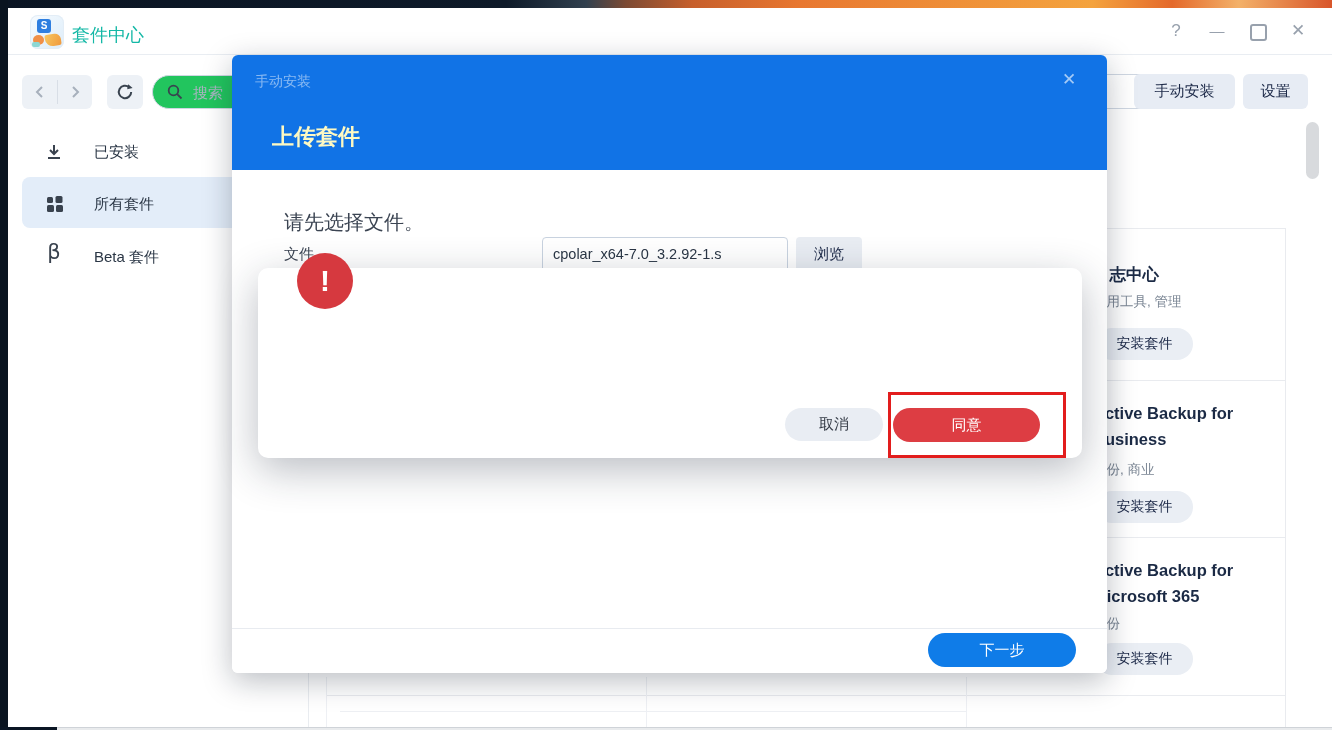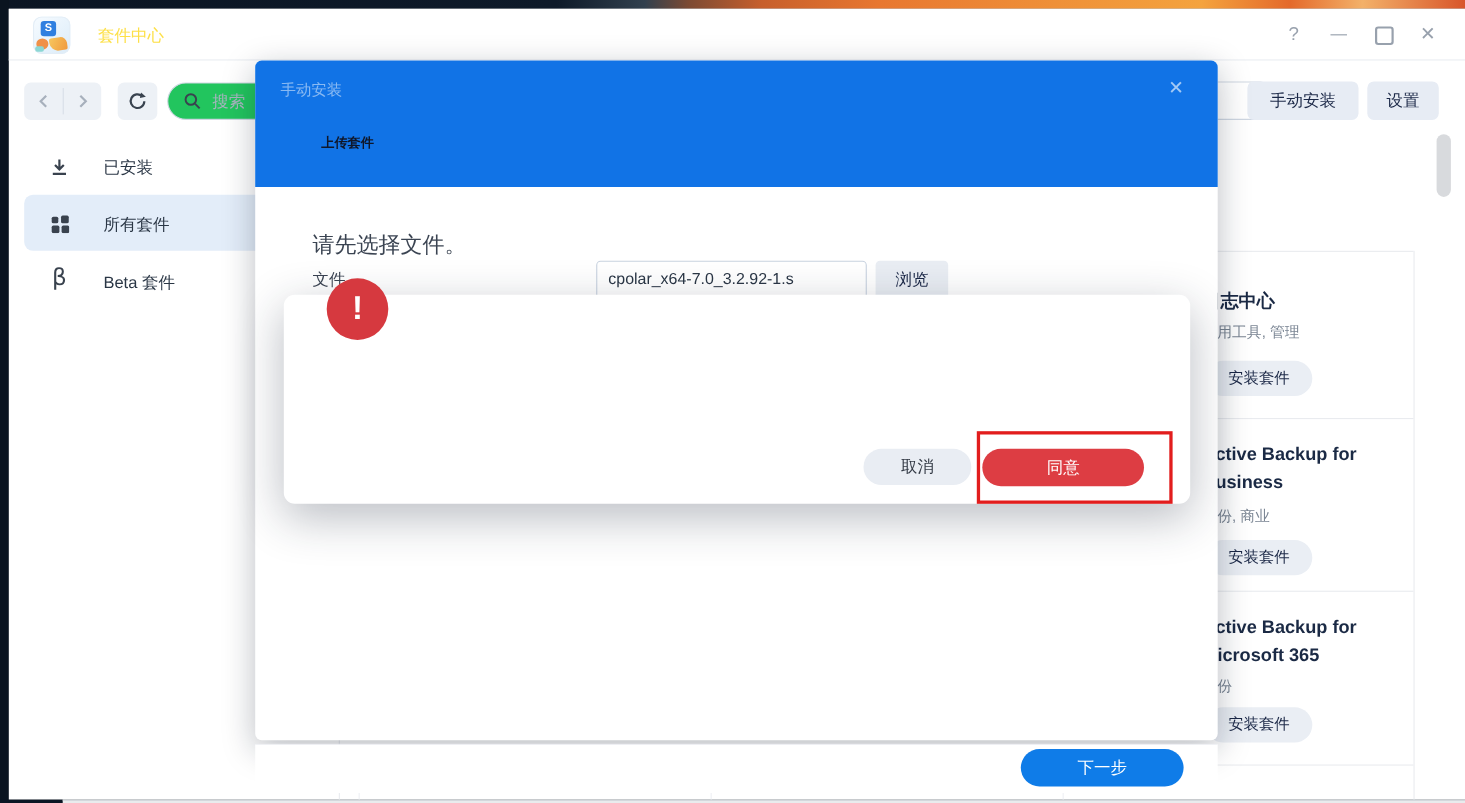--- a/index.html
+++ b/index.html
@@ -16,21 +16,21 @@
   .bottom-strip{position:absolute;left:57px;top:727px;width:1275px;height:3px;background:#e9ebed;border-top:1px solid #cfd3d8;box-sizing:border-box;}
   
   .window{position:absolute;left:8px;top:8px;width:1324px;height:719px;background:#ffffff;}
   .titlebar{position:absolute;left:8px;top:8px;width:1324px;height:47px;background:#fff;border-bottom:1px solid #e9edf2;box-sizing:border-box;}
   .app-icon{position:absolute;left:30px;top:15px;width:34px;height:34px;border-radius:8px;
     background:linear-gradient(135deg,#f6fbff,#dcecf9);box-shadow:inset 0 0 0 1px #e3edf6;}
   .app-icon .s-badge{position:absolute;left:7px;top:4px;width:14px;height:14px;border-radius:3px;background:#2f7fe0;color:#fff;font-size:10px;font-weight:bold;text-align:center;line-height:14px;}
   .app-icon .orange-blob{position:absolute;left:3px;top:20px;width:11px;height:10px;border-radius:50%;background:#f09048;}
   .app-icon .yellow-wedge{position:absolute;left:15px;top:19px;width:16px;height:12px;border-radius:2px 6px 2px 8px;background:linear-gradient(120deg,#f7c75f,#f0993d);transform:rotate(-8deg);}
   .app-icon .teal-strip{position:absolute;left:2px;top:27px;width:8px;height:5px;border-radius:2px;background:#8cd7d4;}
-  .app-title{position:absolute;left:72px;top:23px;font-size:15px;color:#fde047;margin-left:17px;}
+  .app-title{position:absolute;left:72px;top:23px;font-size:18px;color:#14b8a6;}
   .winctl{position:absolute;top:20px;color:#98a1ad;font-size:17px;line-height:22px;text-align:center;cursor:default;}
   .winctl.help{left:1166px;width:20px;}
   .winctl.min{left:1206px;width:22px;font-size:15px;}
   .winctl.close{left:1288px;width:20px;}
   .maxbox{position:absolute;left:1250px;top:24px;width:13px;height:13px;border:2px solid #98a1ad;border-radius:3px;}
   
   .navgroup{position:absolute;left:22px;top:75px;width:70px;height:34px;background:#edf1f6;border-radius:6px;}
   .navgroup .vdiv{position:absolute;left:35px;top:5px;width:1px;height:24px;background:#d8dee6;}
   .navbtn{position:absolute;top:0;width:35px;height:34px;display:flex;align-items:center;justify-content:center;}
   .iconbtn{position:absolute;top:75px;width:36px;height:34px;background:#edf1f6;border-radius:6px;display:flex;align-items:center;justify-content:center;}
@@ -53,26 +53,26 @@
   .gridline.soft{background:#eef0f4;}
   .scroll-thumb{position:absolute;left:1306px;top:122px;width:13px;height:57px;border-radius:7px;background:#d8dadd;}
   .card-title{position:absolute;left:1093px;width:175px;font-size:16.5px;font-weight:bold;color:#1b2a45;line-height:26px;}
   .card-sub{position:absolute;left:1093px;width:180px;font-size:13.5px;color:#7b8694;}
   .card-btn{position:absolute;left:1096px;width:97px;height:32px;border-radius:16px;background:#eaeef4;color:#1a2746;font-size:14px;display:flex;align-items:center;justify-content:center;cursor:pointer;}
   
   .modal{position:absolute;left:232px;top:55px;width:875px;height:618px;background:#fff;border-radius:6px;box-shadow:0 8px 30px rgba(10,20,40,.28);z-index:10;}
   .modal-header{position:absolute;left:0;top:0;width:875px;height:115px;background:#1173e6;border-radius:6px 6px 0 0;}
   .modal-title{position:absolute;left:23px;top:18px;font-size:14px;color:rgba(255,255,255,.5);}
   .modal-close{position:absolute;left:830px;top:14px;font-size:17px;color:rgba(255,255,255,.62);cursor:pointer;}
-  .modal-heading{position:absolute;left:60px;top:67px;font-size:12px;font-weight:bold;color:#0f172a;}
+  .modal-heading{position:absolute;left:40px;top:67px;font-size:22px;font-weight:bold;color:#fef9c3;}
   .modal-instruction{position:absolute;left:52px;top:154px;font-size:20px;color:#3b4452;}
   .modal-filelabel{position:absolute;left:52px;top:190px;font-size:15px;color:#3b4452;}
   .file-input{position:absolute;left:310px;top:182px;width:246px;height:35px;border:1px solid #c9d3e0;border-radius:4px;box-sizing:border-box;font-size:14.5px;color:#2a3645;line-height:33px;padding-left:10px;overflow:hidden;white-space:nowrap;background:#fff;}
   .browse-btn{position:absolute;left:564px;top:182px;width:66px;height:35px;background:#e9edf3;border-radius:4px;font-size:15px;color:#1a2746;display:flex;align-items:center;justify-content:center;cursor:pointer;}
-  .modal-footer{position:absolute;left:0;top:573px;width:875px;height:45px;border-top:1px solid #e8ebf0;box-sizing:border-box;background:#fff;border-radius:0 0 6px 6px;margin-top:48px;}
+  .modal-footer{position:absolute;left:0;top:573px;width:875px;height:45px;border-top:1px solid #e8ebf0;box-sizing:border-box;background:#fff;border-radius:0 0 6px 6px;}
   .next-btn{position:absolute;left:696px;top:4px;width:148px;height:34px;border-radius:17px;background:#0f7ce8;color:#fff;font-size:15px;display:flex;align-items:center;justify-content:center;cursor:pointer;}
   
   .warn{position:absolute;left:258px;top:268px;width:824px;height:190px;background:#fff;border-radius:10px;box-shadow:0 12px 42px rgba(25,35,55,.30);z-index:20;}
   .warn-icon{position:absolute;left:39px;top:-15px;width:56px;height:56px;border-radius:50%;background:#d6393f;color:#fff;font-size:30px;font-weight:bold;display:flex;align-items:center;justify-content:center;}
   .warn-msg{position:absolute;left:44px;top:44px;width:758px;font-size:15px;line-height:31px;color:#39414d;}
   .warn-cancel{position:absolute;left:527px;top:140px;width:98px;height:33px;border-radius:17px;background:#e9edf3;color:#333a45;font-size:15px;display:flex;align-items:center;justify-content:center;cursor:pointer;}
   .warn-agree{position:absolute;left:635px;top:140px;width:147px;height:34px;border-radius:17px;background:#dd3d43;color:#ffffff;font-size:15px;display:flex;align-items:center;justify-content:center;cursor:pointer;}
   .annotation{position:absolute;left:888px;top:392px;width:178px;height:66px;border:3px solid #e21d1d;box-sizing:border-box;z-index:21;}
   svg{display:block;}
 </style>

